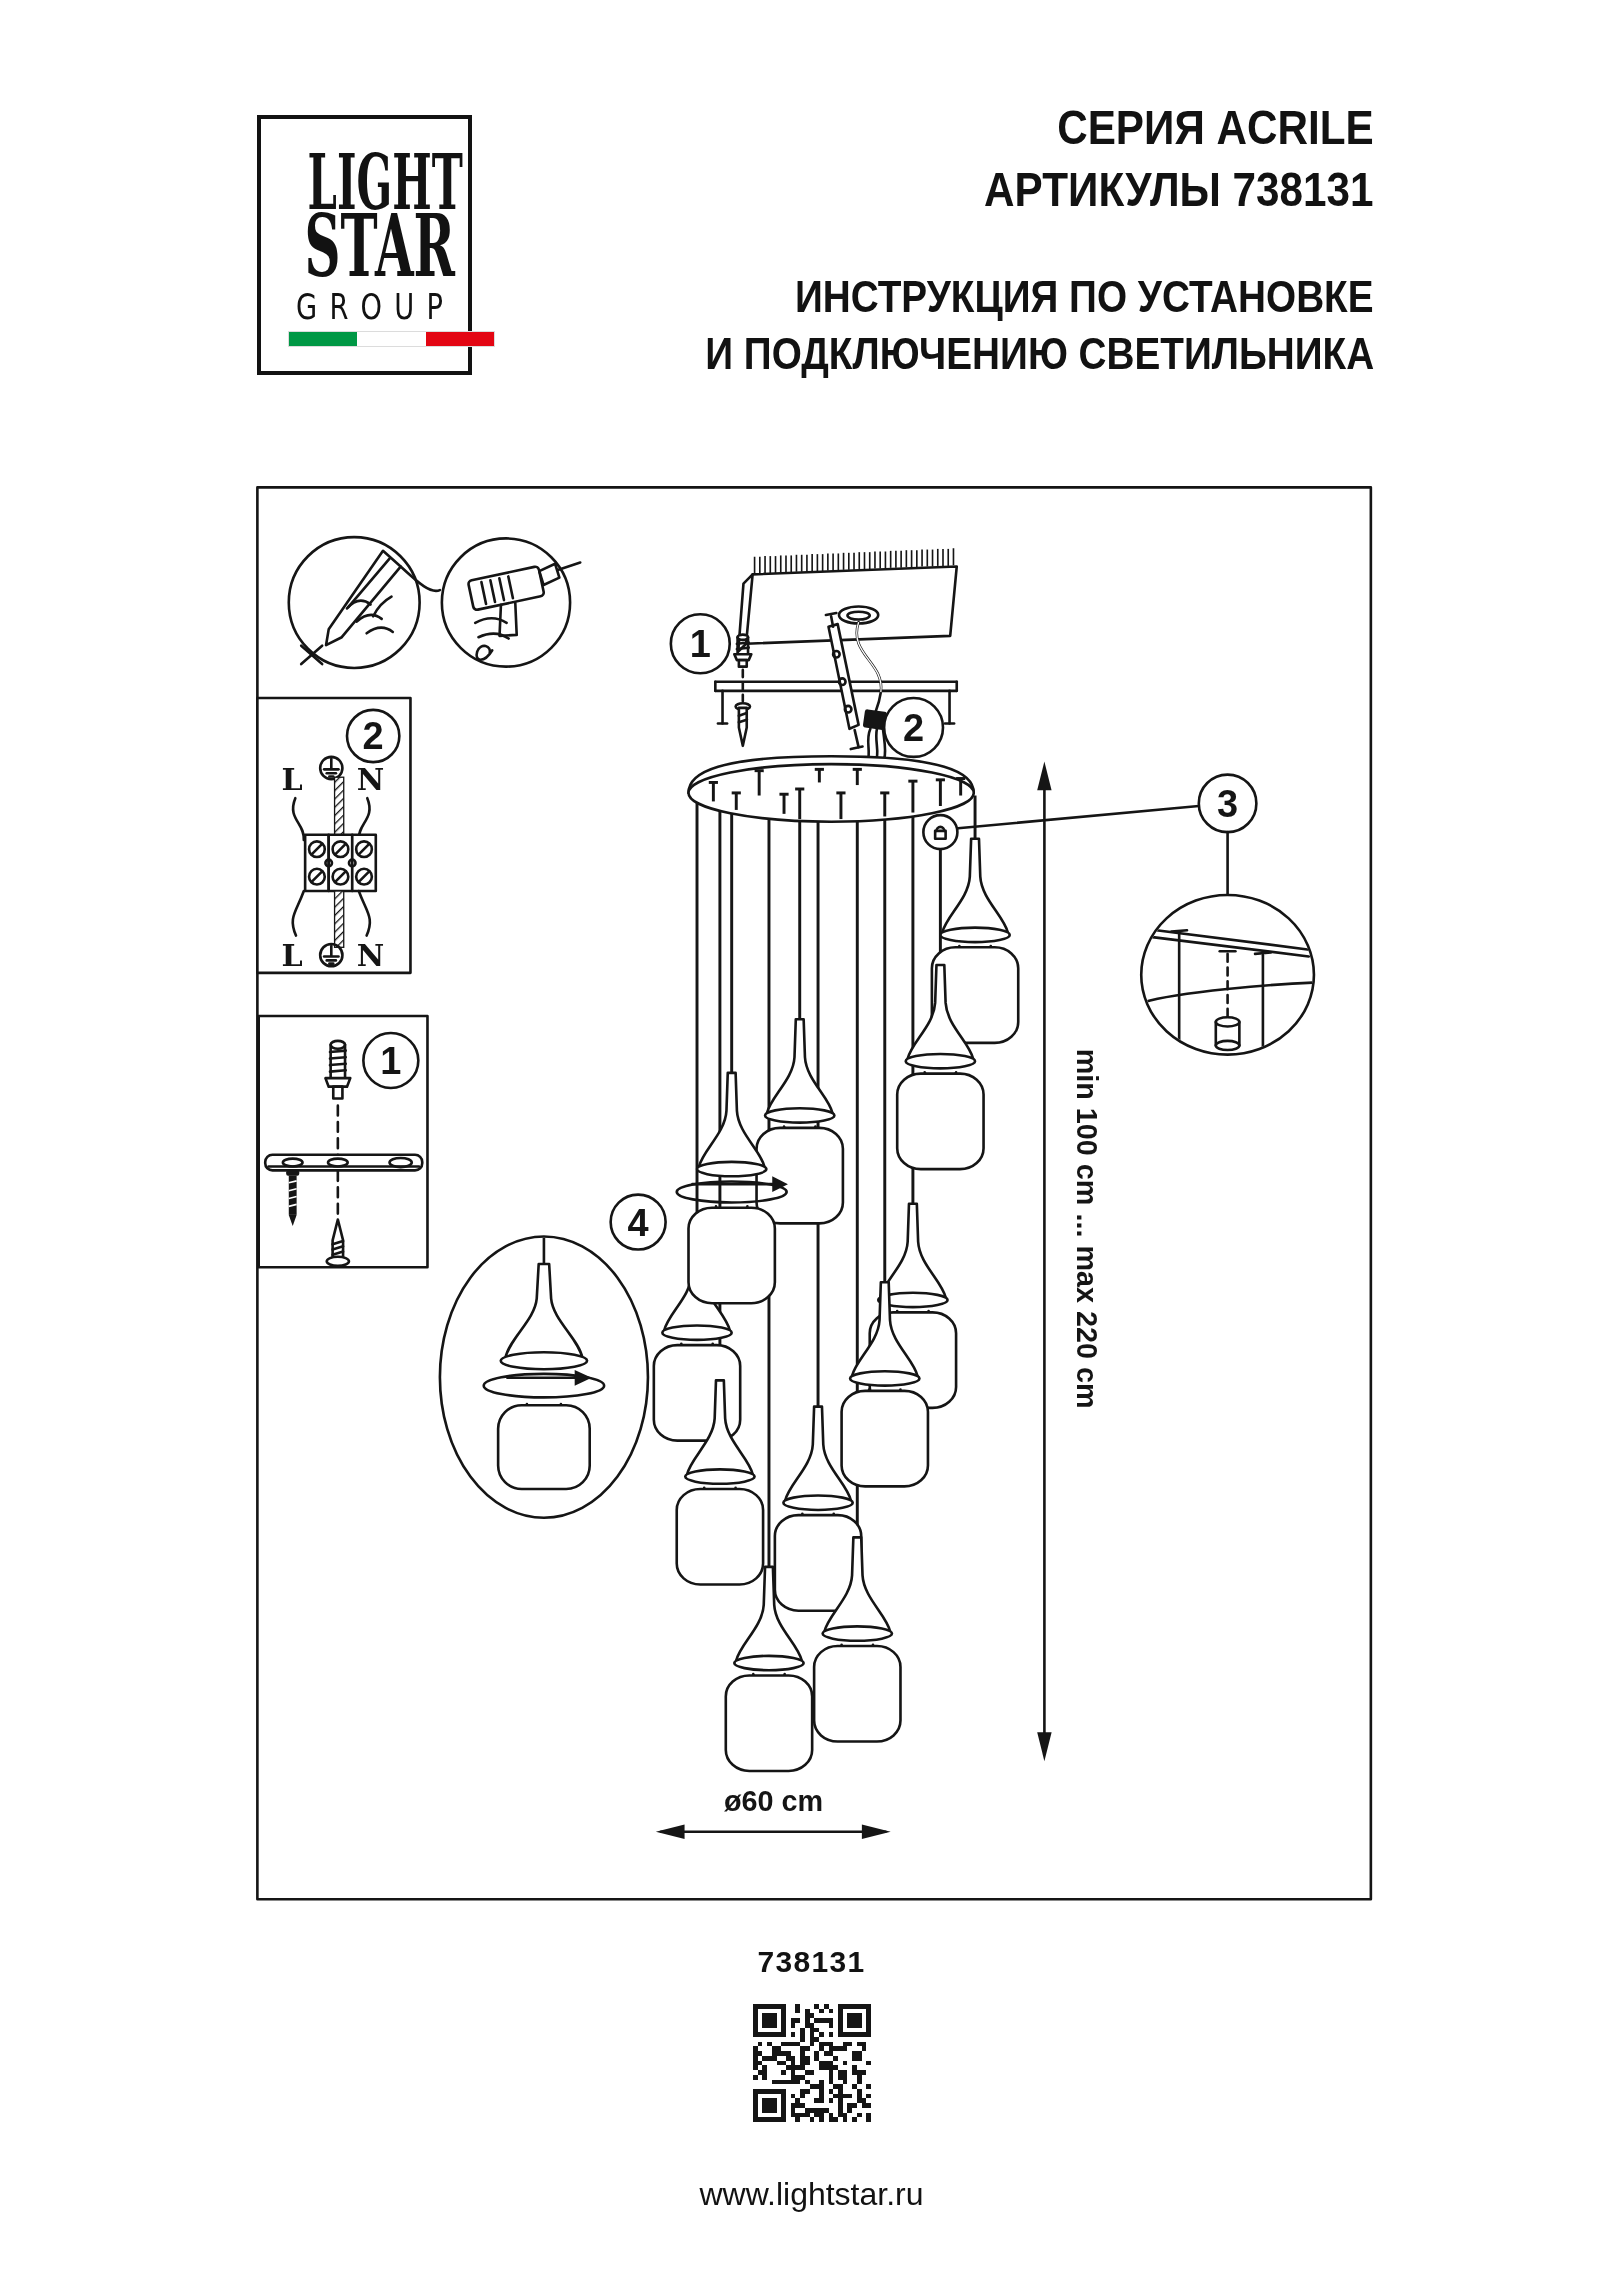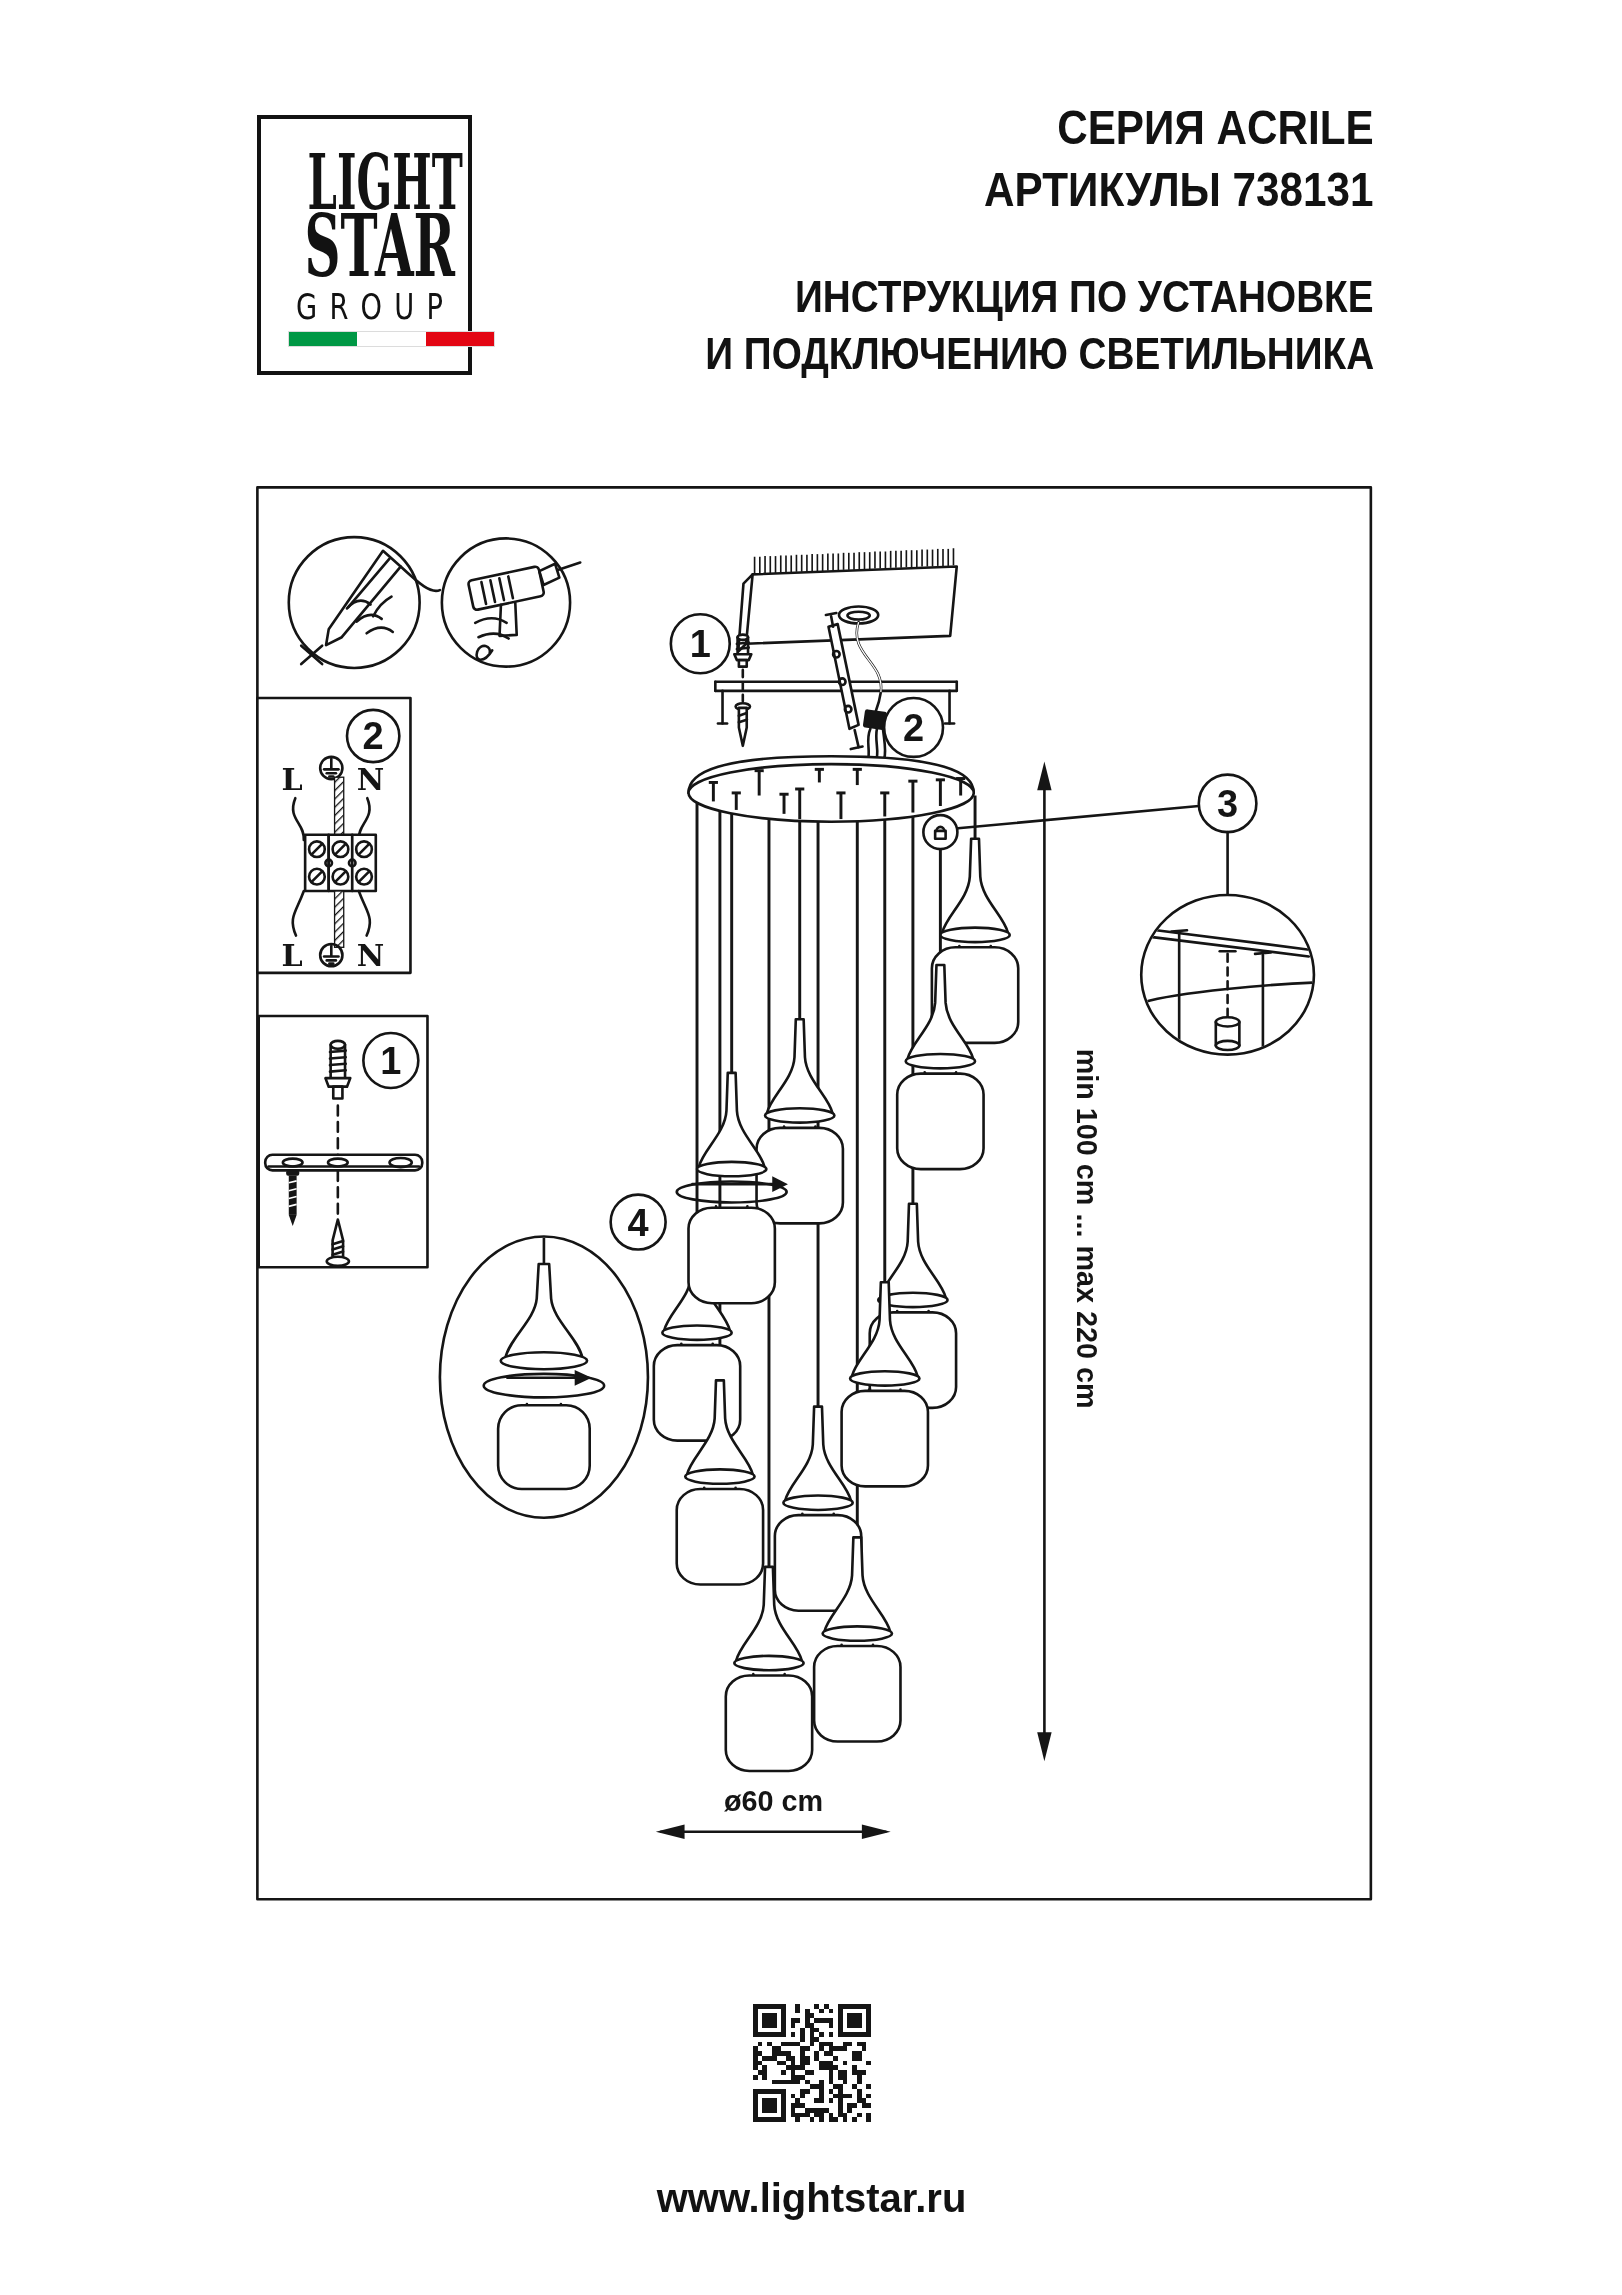--- a/index.html
+++ b/index.html
@@ -22,21 +22,21 @@
   
   .hline{position:absolute;right:249px;white-space:nowrap;font-weight:bold;line-height:1;
          transform:scaleX(.88);transform-origin:100% 50%;letter-spacing:0px;}
   .h1{top:104px;font-size:48px;}
   .h2{top:166px;font-size:48px;}
   .h3{top:275px;font-size:44px;}
   .h4{top:332px;font-size:44px;}
 
   
   .f-article{left:0;top:1945px;width:100%;text-align:center;font-size:30px;font-weight:bold;letter-spacing:1.3px;}
-  .f-url{left:0;top:2176px;width:100%;text-align:center;font-size:40px;font-weight:bold;}
+  .f-url{left:0;top:2176px;width:100%;text-align:center;font-size:32px;font-weight:normal;}
   #qr{left:753px;top:2004px;}
 
   
   svg.diagram{position:absolute;left:0;top:0;}
   .s  {fill:none;stroke:#151515;stroke-width:4;stroke-linecap:round;stroke-linejoin:round;}
   .sf {fill:#ffffff;stroke:#151515;stroke-width:4;stroke-linecap:round;stroke-linejoin:round;}
   .blk{fill:#151515;stroke:none;}
   .co {font:bold 58px "Liberation Sans",sans-serif;fill:#151515;text-anchor:middle;}
   .ln {font:bold 46px "DejaVu Serif",serif;fill:#151515;text-anchor:middle;}
   .dim{font:bold 44px "Liberation Sans",sans-serif;fill:#151515;text-anchor:middle;}
@@ -451,20 +451,21 @@
     </g>
 
     <g>
       <line class="s" x1="1010" y1="2800" x2="1353" y2="2800" stroke-width="5"></line>
       <path class="blk" d="M 1002,2800 L 1046,2789 L 1046,2811 Z"></path>
       <path class="blk" d="M 1361,2800 L 1317,2789 L 1317,2811 Z"></path>
       <text class="dim" x="1182" y="2768" font-size="46">ø60 cm</text>
     </g>
   </svg>
 
+  <div class="abs f-article">738131</div>
   <svg id="qr" class="abs" width="118" height="118" viewBox="0 0 25 25" shape-rendering="crispEdges">
       <rect x="0" y="0" width="7" height="1" fill="#151515"></rect>
       <rect x="0" y="6" width="7" height="1" fill="#151515"></rect>
       <rect x="0" y="0" width="1" height="7" fill="#151515"></rect>
       <rect x="6" y="0" width="1" height="7" fill="#151515"></rect>
       <rect x="2" y="2" width="3" height="3" fill="#151515"></rect>
       <rect x="18" y="0" width="7" height="1" fill="#151515"></rect>
       <rect x="18" y="6" width="7" height="1" fill="#151515"></rect>
       <rect x="18" y="0" width="1" height="7" fill="#151515"></rect>
       <rect x="24" y="0" width="1" height="7" fill="#151515"></rect>

